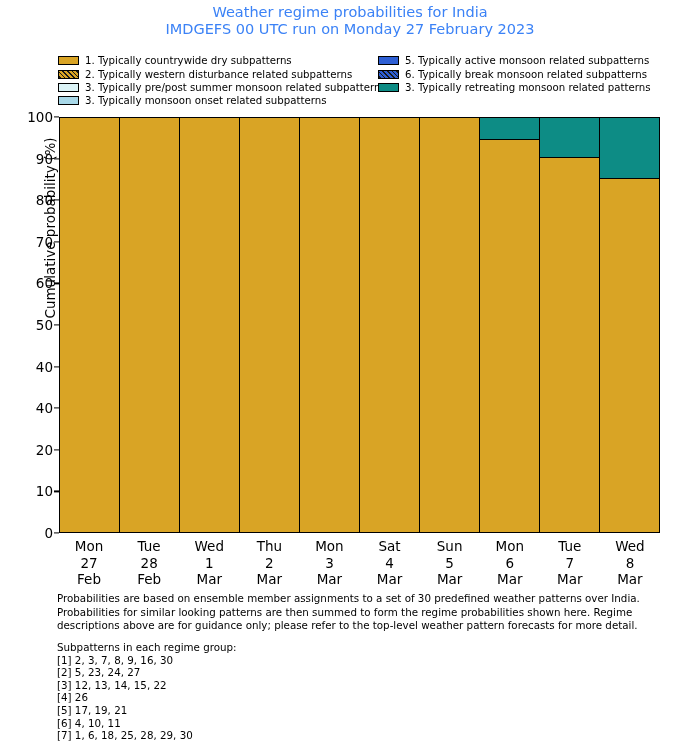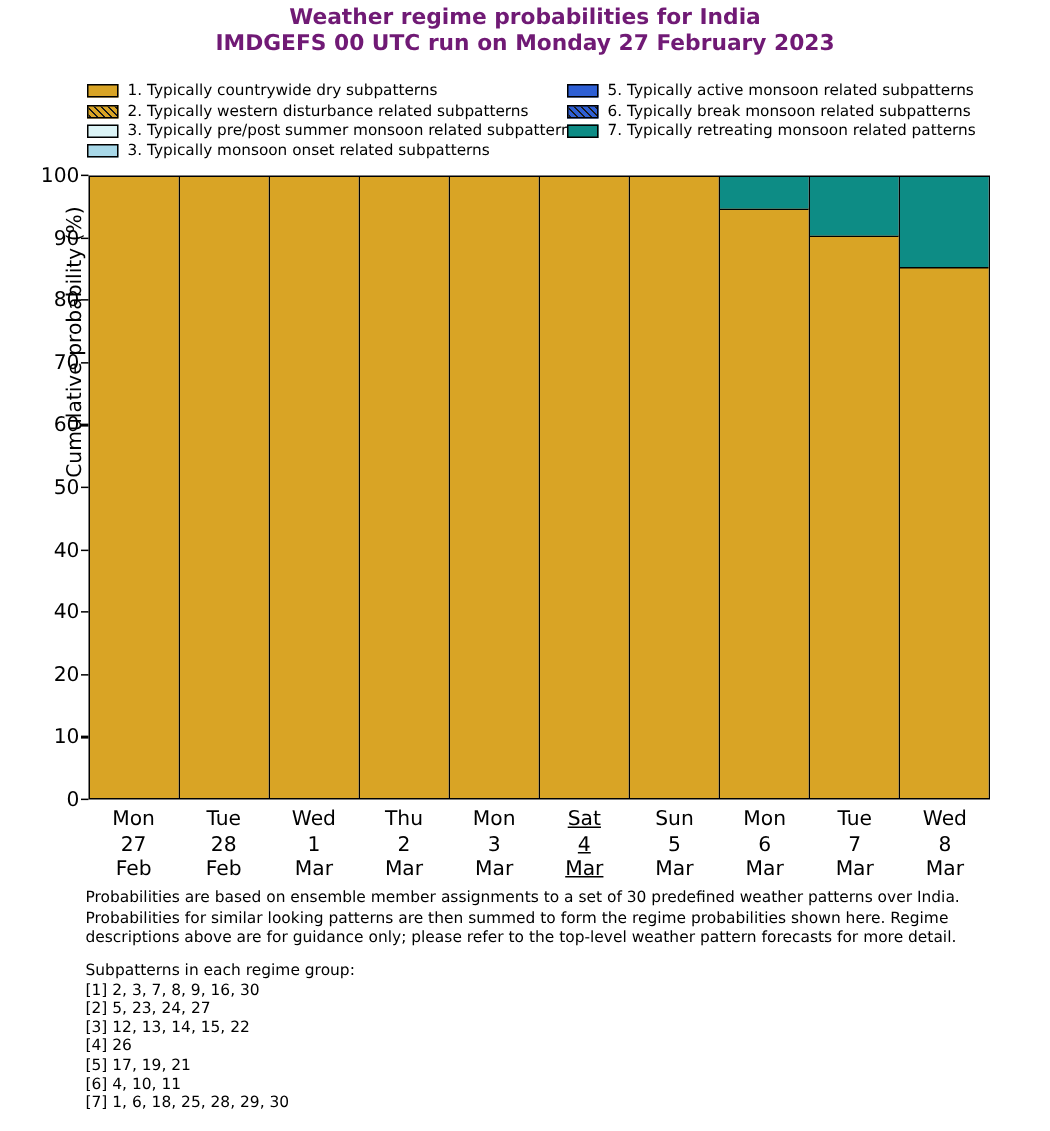--- a/index.html
+++ b/index.html
@@ -8,21 +8,21 @@
     background:#ffffff;
     font-family:"DejaVu Sans", sans-serif;
     color:#000000;
     overflow:hidden;
     position:relative;
   }
   .title-block{
     position:absolute;left:0;top:4px;width:700px;text-align:center;
     line-height:17px;
   }
-  .title-line{font-size:14.5px;color:#701a75;font-weight:bold;}
+  .title-line{font-size:14.5px;color:#3b82f6;}
 
   
   .legend{
     position:absolute;left:58px;top:54px;width:600px;height:54px;
   }
   .legend-col{position:absolute;top:0;}
   .legend-col.left{left:0;}
   .legend-col.right{left:320px;}
   .legend-row{
     display:flex;align-items:center;height:13.4px;white-space:nowrap;
@@ -123,21 +123,21 @@
         <span class="legend-label">5. Typically active monsoon related subpatterns</span>
       </div>
       <div class="legend-row">
         <span class="swatch" style="background: rgb(46, 95, 212);">
           <span class="hatch"></span>
         </span>
         <span class="legend-label">6. Typically break monsoon related subpatterns</span>
       </div>
       <div class="legend-row">
         <span class="swatch" style="background: rgb(13, 140, 133);"></span>
-        <span class="legend-label">7. Typically retreating monsoon related patterns</span>
+        <span class="legend-label">3. Typically retreating monsoon related patterns</span>
       </div>
     </div>
 </div>
 
 <div class="ylabel">Cumulative probability (%)</div>
 
 <div class="plot-wrap">
   <div class="plot-frame">
       <div class="bar">
         <div class="seg" style="bottom: 0%; height: 100%; background: rgb(217, 164, 37);"></div>
@@ -213,21 +213,21 @@
     <div class="xtick" style="left: 35%;">
       <div>Thu</div>
       <div>2</div>
       <div>Mar</div>
     </div>
     <div class="xtick" style="left: 45%;">
       <div>Mon</div>
       <div>3</div>
       <div>Mar</div>
     </div>
-    <div class="xtick" style="left: 55%; text-decoration: underline;">
+    <div class="xtick" style="left: 55%;">
       <div>Sat</div>
       <div>4</div>
       <div>Mar</div>
     </div>
     <div class="xtick" style="left: 65%;">
       <div>Sun</div>
       <div>5</div>
       <div>Mar</div>
     </div>
     <div class="xtick" style="left: 75%;">

